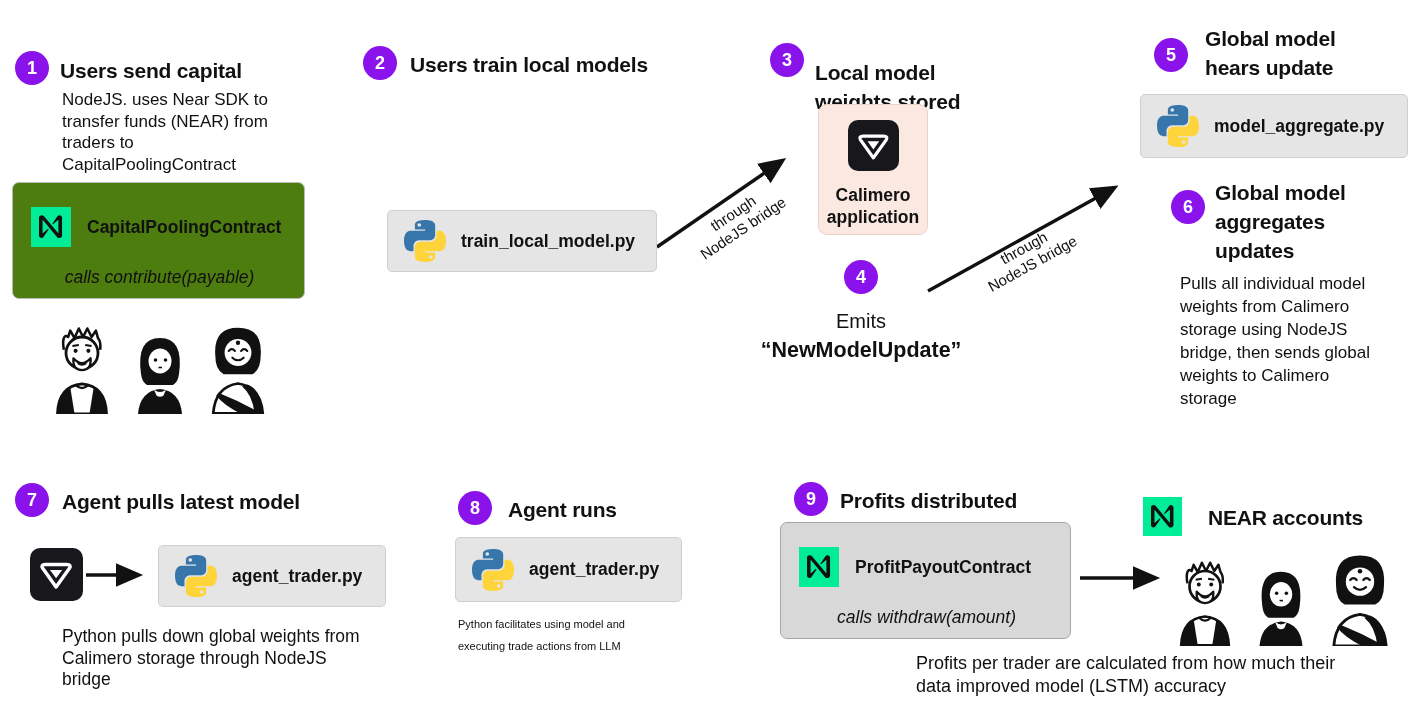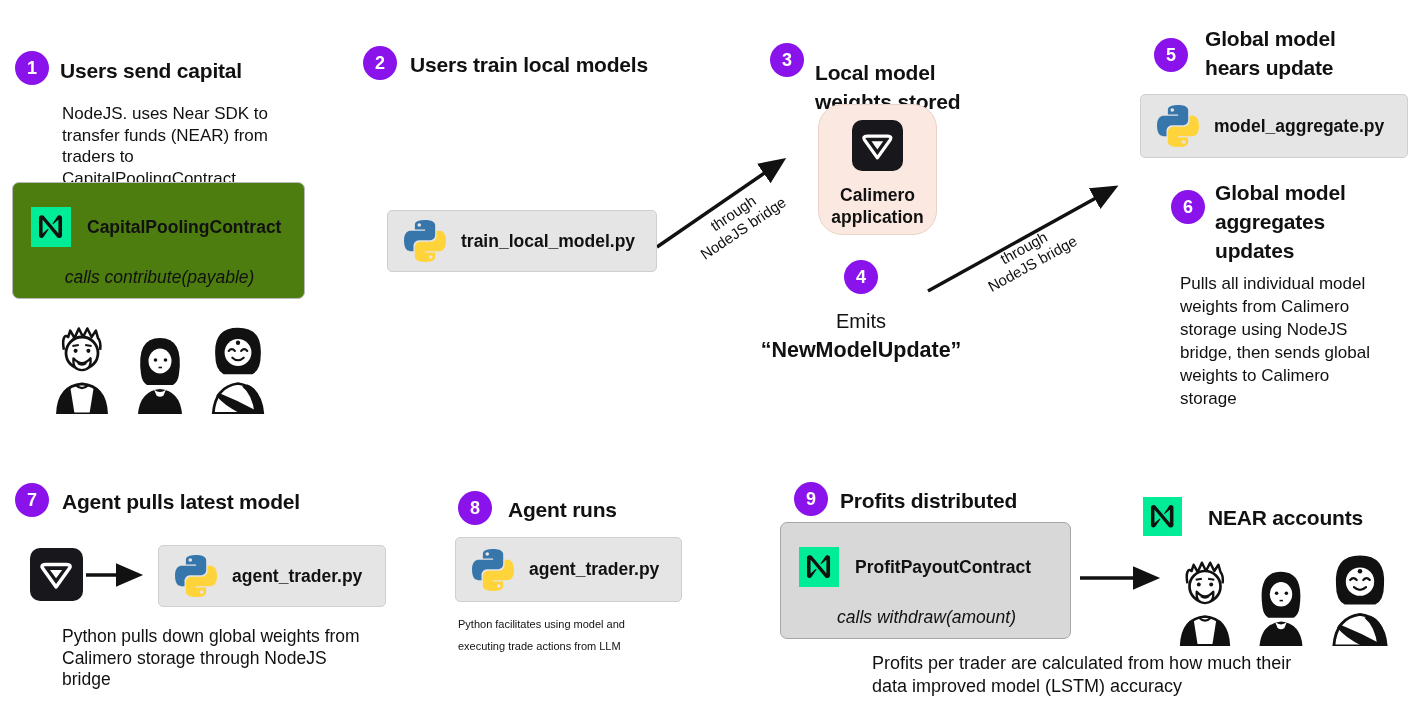--- a/index.html
+++ b/index.html
@@ -70,21 +70,21 @@
     <div>through</div>
     <div>NodeJS bridge</div>
   </div>
   <div class="bridge-label" style="left:958px;top:238px;width:140px;transform:rotate(-29deg);">
     <div>through</div>
     <div>NodeJS bridge</div>
   </div>
 
   <div class="num-circle" style="left:15px;top:51px;">1</div>
   <div class="step-title" style="left:60px;top:56px;width:260px;">Users send capital</div>
-  <div class="desc" style="left:62px;top:103px;width:212px;">NodeJS. uses Near SDK to transfer funds (NEAR) from traders to CapitalPoolingContract</div>
+  <div class="desc" style="left:62px;top:89px;width:212px;">NodeJS. uses Near SDK to transfer funds (NEAR) from traders to CapitalPoolingContract</div>
 
   <div class="contract-card" style="left:12px;top:182px;width:293px;height:117px;">
     <div class="card-row">
       <div class="near-icon" style="width:40px;height:40px;">
         <svg viewBox="0 0 91 90">
             <path fill="#111" d="M72.2,4.6L53.4,32.5c-1.3,1.9,1.2,4.2,3,2.6L74.9,19c0.5-0.4,1.2-0.1,1.2,0.6v50.3c0,0.7-0.9,1-1.3,0.5l-56-67C17,1.2,14.6,0,11.8,0h-2C4.4,0,0,4.4,0,9.8v70.4C0,85.6,4.4,90,9.8,90c3.4,0,6.6-1.8,8.4-4.7l18.8-27.9c1.3-1.9-1.2-4.2-3-2.6L15.2,71c-0.5,0.4-1.2,0.1-1.2-0.6V20.1c0-0.7,0.9-1,1.3-0.5l56,67c1.8,2.2,4.5,3.4,7.3,3.4h2c5.4,0,9.8-4.4,9.8-9.8V9.8C90.4,4.4,86,0,80.6,0C77.2,0,74,1.8,72.2,4.6z"></path>
           </svg>
       </div>
       <span class="card-label">CapitalPoolingContract</span>
     </div>
@@ -134,21 +134,21 @@
     <svg width="42" height="42" viewBox="0 0 110 110">
       <path fill="#3776AB" d="M54.7 0C26.8 0 28.5 12.1 28.5 12.1l.03 12.5h26.7v3.8H17.9S0 26.3 0 54.5s15.6 27.2 15.6 27.2h9.3V68.6s-.5-15.6 15.4-15.6h26.5s14.9.2 14.9-14.4V14.4S84 0 54.7 0zM40 8.4a4.8 4.8 0 1 1 0 9.6 4.8 4.8 0 0 1 0-9.6z"></path>
       <path fill="#FFD43B" d="M55.3 110c27.9 0 26.2-12.1 26.2-12.1l-.03-12.5H54.8v-3.8h37.3s17.9 2 17.9-26.2-15.6-27.2-15.6-27.2h-9.3v13.1s.5 15.6-15.4 15.6H43.2s-14.9-.2-14.9 14.4v24.2S26 110 55.3 110zM70 101.6a4.8 4.8 0 1 1 0-9.6 4.8 4.8 0 0 1 0 9.6z"></path>
     </svg>
     <span class="card-label">train_local_model.py</span>
   </div>
 
   <div class="num-circle" style="left:770px;top:43px;">3</div>
   <div class="step-title" style="left:815px;top:34px;width:160px;margin-top:24px;">Local model weights stored</div>
 
-  <div class="calimero-card" style="left:818px;top:104px;width:119px;height:131px;border-radius:24px;">
+  <div class="calimero-card" style="left:818px;top:104px;width:110px;height:131px;">
     <div class="cal-icon" style="width:51px;height:51px;">
       <svg viewBox="0 0 100 100">
         <path d="M50 84 L15 35 Q9 25 22 25 L78 25 Q91 25 85 35 Z" fill="none" stroke="#fff" stroke-width="9" stroke-linejoin="round" stroke-linecap="round"></path>
         <path d="M50 61 L34 39 L66 39 Z" fill="#fff"></path>
       </svg>
     </div>
     <div class="cal-label">Calimero application</div>
   </div>
 
   <div class="num-circle" style="left:844px;top:260px;">4</div>
@@ -211,21 +211,21 @@
       <div class="near-icon" style="width:40px;height:40px;">
         <svg viewBox="0 0 91 90">
             <path fill="#111" d="M72.2,4.6L53.4,32.5c-1.3,1.9,1.2,4.2,3,2.6L74.9,19c0.5-0.4,1.2-0.1,1.2,0.6v50.3c0,0.7-0.9,1-1.3,0.5l-56-67C17,1.2,14.6,0,11.8,0h-2C4.4,0,0,4.4,0,9.8v70.4C0,85.6,4.4,90,9.8,90c3.4,0,6.6-1.8,8.4-4.7l18.8-27.9c1.3-1.9-1.2-4.2-3-2.6L15.2,71c-0.5,0.4-1.2,0.1-1.2-0.6V20.1c0-0.7,0.9-1,1.3-0.5l56,67c1.8,2.2,4.5,3.4,7.3,3.4h2c5.4,0,9.8-4.4,9.8-9.8V9.8C90.4,4.4,86,0,80.6,0C77.2,0,74,1.8,72.2,4.6z"></path>
           </svg>
       </div>
       <span class="card-label">ProfitPayoutContract</span>
     </div>
     <div class="card-sub">calls withdraw(amount)</div>
   </div>
 
-  <div class="desc" style="left:872px;top:652px;width:445px;font-size:18px;line-height:23px;">Profits per trader are calculated from how much their data improved model (LSTM) accuracy</div>
+  <div class="desc" style="left:916px;top:652px;width:445px;font-size:18px;line-height:23px;">Profits per trader are calculated from how much their data improved model (LSTM) accuracy</div>
 
   <div class="near-icon abs" style="left:1143px;top:497px;width:39px;height:39px;">
     <svg viewBox="0 0 91 90">
         <path fill="#111" d="M72.2,4.6L53.4,32.5c-1.3,1.9,1.2,4.2,3,2.6L74.9,19c0.5-0.4,1.2-0.1,1.2,0.6v50.3c0,0.7-0.9,1-1.3,0.5l-56-67C17,1.2,14.6,0,11.8,0h-2C4.4,0,0,4.4,0,9.8v70.4C0,85.6,4.4,90,9.8,90c3.4,0,6.6-1.8,8.4-4.7l18.8-27.9c1.3-1.9-1.2-4.2-3-2.6L15.2,71c-0.5,0.4-1.2,0.1-1.2-0.6V20.1c0-0.7,0.9-1,1.3-0.5l56,67c1.8,2.2,4.5,3.4,7.3,3.4h2c5.4,0,9.8-4.4,9.8-9.8V9.8C90.4,4.4,86,0,80.6,0C77.2,0,74,1.8,72.2,4.6z"></path>
       </svg>
   </div>
   <div class="step-title" style="left:1208px;top:503px;width:210px;">NEAR accounts</div>
 
   <div class="avatar-row" style="left:1174px;top:550px;">
     <svg width="62" height="88" viewBox="0 0 60 84">

